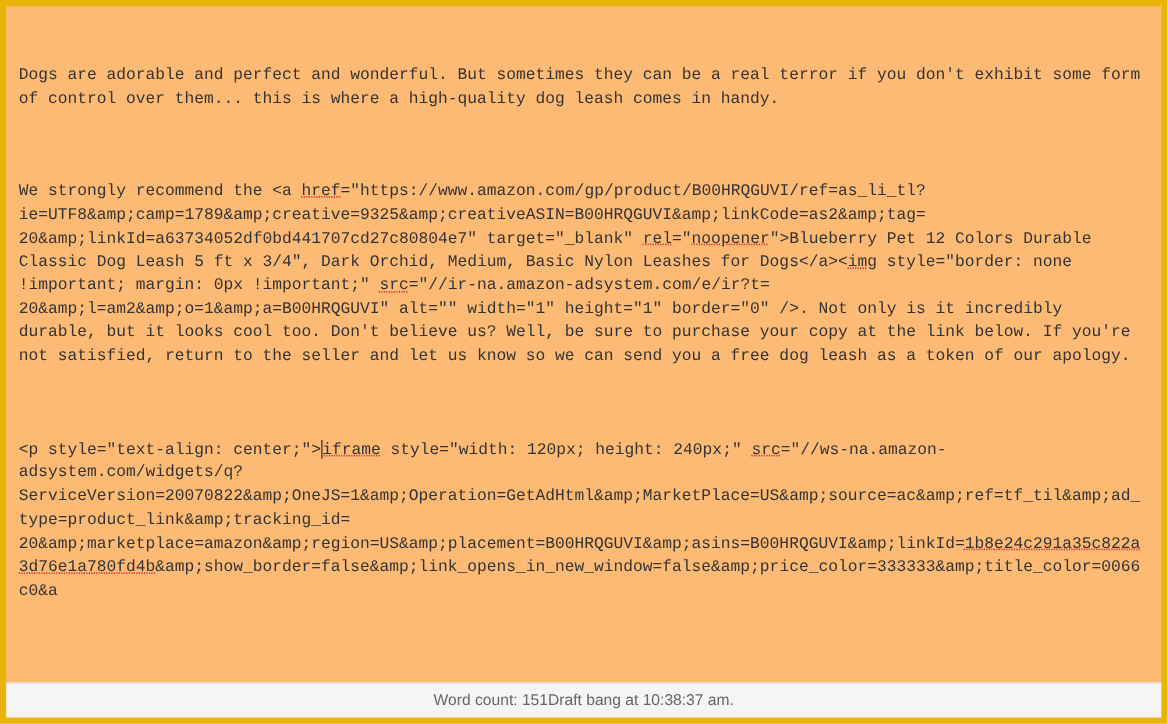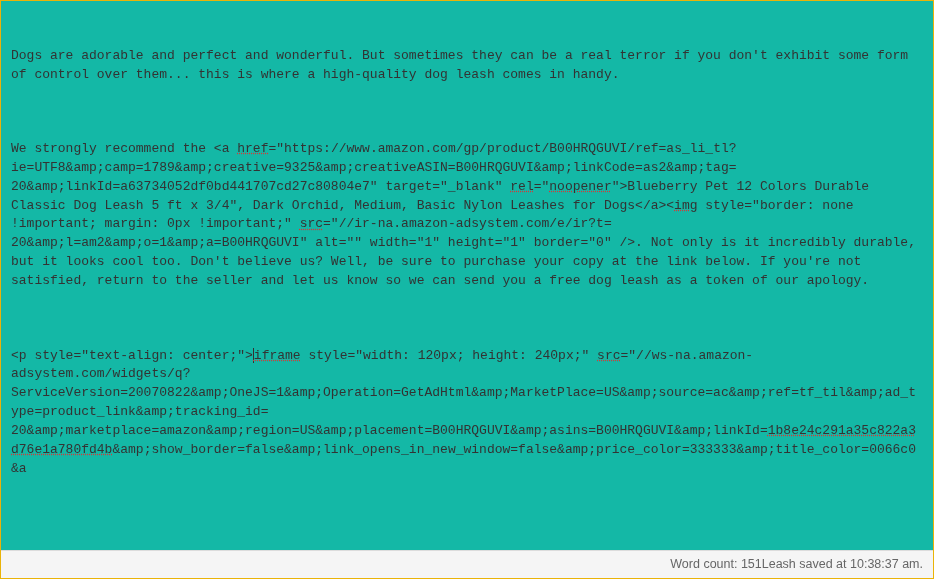--- a/index.html
+++ b/index.html
@@ -10,22 +10,22 @@
     font-size: 13px;
     line-height: 1.45;
     color: #333;
     background: #fff;
     overflow: hidden;
   }
   .editor-wrap {
     position: relative;
     width: 934px;
     height: 579px;
-    background: #14b8a6;
-    border: 1px solid #eab308;
+    background: #fdba74;
+    border: 5px solid #eab308;
   }
   .editor-area {
     position: absolute;
     top: 0; left: 0; right: 0;
     bottom: 30px;
     padding: 8px 10px;
     overflow: hidden;
     white-space: pre-wrap;
     word-wrap: break-word;
   }
@@ -47,38 +47,38 @@
     position: absolute;
     left: 0; right: 0; bottom: 0;
     height: 28px;
     border-top: 1px solid #dcdcdc;
     background: #f5f5f5;
     font-family: "Helvetica Neue", Arial, sans-serif;
     font-size: 12.5px;
     color: #666;
     display: flex;
     align-items: center;
-    justify-content: flex-end;
+    justify-content: center;
     padding: 0 10px;
   }
   .status-left, .status-right { white-space: nowrap; }
 </style>
 </head>
 <body>
 
 <div class="editor-wrap">
 
   <div class="editor-area">
     <p class="para"><span>Dogs are adorable and perfect and wonderful. But sometimes they can be a real terror if you don't exhibit some form of control over them... this is where a high-quality dog leash comes in handy.</span></p>
     <p class="para"><span>We strongly recommend the &lt;a </span><span class="spell-err">href</span><span>="https://www.amazon.com/gp/product/B00HRQGUVI/ref=as_li_tl?ie=UTF8&amp;amp;camp=1789&amp;amp;creative=9325&amp;amp;creativeASIN=B00HRQGUVI&amp;amp;linkCode=as2&amp;amp;tag=  20&amp;amp;linkId=a63734052df0bd441707cd27c80804e7" target="_blank" </span><span class="spell-err">rel</span><span>="</span><span class="spell-err">noopener</span><span>"&gt;Blueberry Pet 12 Colors Durable Classic Dog Leash 5 ft x 3/4", Dark Orchid, Medium, Basic Nylon Leashes for Dogs&lt;/a&gt;&lt;</span><span class="spell-err">img</span><span> style="border: none !important; margin: 0px !important;" </span><span class="spell-err">src</span><span>="//ir-na.amazon-adsystem.com/e/ir?t=  20&amp;amp;l=am2&amp;amp;o=1&amp;amp;a=B00HRQGUVI" alt="" width="1" height="1" border="0" /&gt;. Not only is it incredibly durable, but it looks cool too. Don't believe us? Well, be sure to purchase your copy at the link below. If you're not satisfied, return to the seller and let us know so we can send you a free dog leash as a token of our apology.</span></p>
     <p class="para"><span>&lt;p style="text-align: center;"&gt;</span><span class="cursor-mark"></span><span class="spell-err">iframe</span><span> style="width: 120px; height: 240px;" </span><span class="spell-err">src</span><span>="//ws-na.amazon-adsystem.com/widgets/q?ServiceVersion=20070822&amp;amp;OneJS=1&amp;amp;Operation=GetAdHtml&amp;amp;MarketPlace=US&amp;amp;source=ac&amp;amp;ref=tf_til&amp;amp;ad_type=product_link&amp;amp;tracking_id=  20&amp;amp;marketplace=amazon&amp;amp;region=US&amp;amp;placement=B00HRQGUVI&amp;amp;asins=B00HRQGUVI&amp;amp;linkId=</span><span class="spell-err">1b8e24c291a35c822a3d76e1a780fd4b</span><span>&amp;amp;show_border=false&amp;amp;link_opens_in_new_window=false&amp;amp;price_color=333333&amp;amp;title_color=0066c0&amp;a</span></p>
   </div>
 
   <div class="status-bar">
     <div class="status-left">
       <span>Word count: </span><span>151</span>
     </div>
     <div class="status-right">
-      <span>Leash saved at 10:38:37 am.</span>
+      <span>Draft bang at 10:38:37 am.</span>
     </div>
   </div>
 
 </div>
 
 </body></html>

